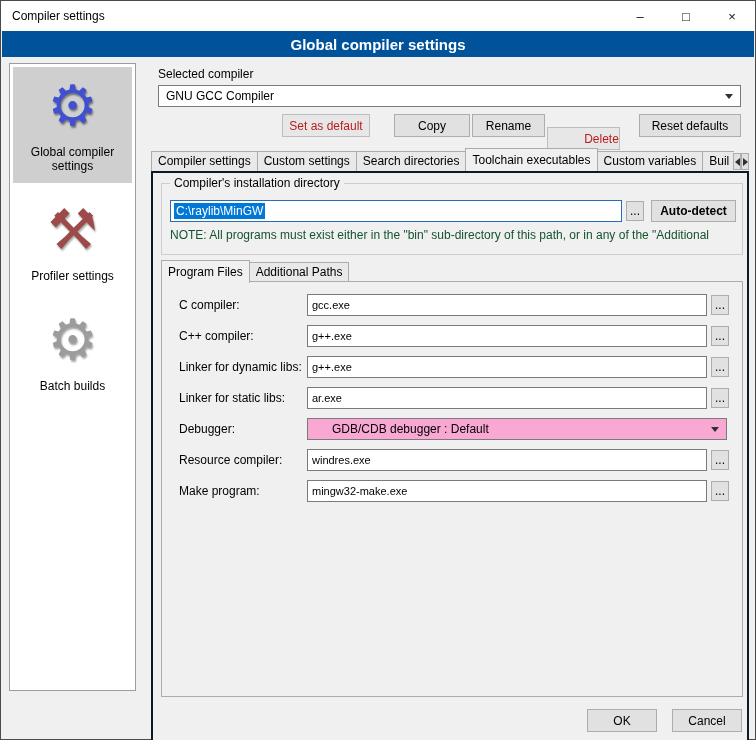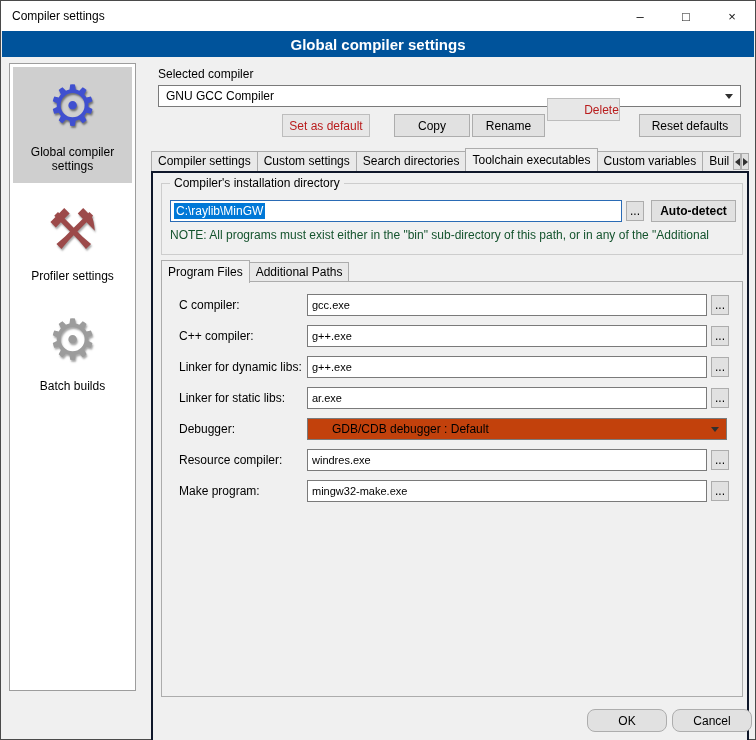--- a/index.html
+++ b/index.html
@@ -22,21 +22,21 @@
   .side-item.selected { background:#cfcfcf; }
   .side-icon { height:64px; line-height:62px; font-size:56px; display:block; }
   .gear-blue { color:#4050d0; text-shadow:1px 2px 2px rgba(0,0,0,.45); }
   .gear-gray { color:#9c9c9c; text-shadow:1px 2px 2px rgba(0,0,0,.35); }
   .prof-icon { color:#9c4a4a; text-shadow:1px 2px 2px rgba(0,0,0,.35); }
   .side-label { margin-top:6px; line-height:14px; }
 
   
   .lbl { position:absolute; }
   .combo { background:#fff; border:1px solid #7a7a7a; display:flex; align-items:center; padding:0 7px; cursor:default; }
-  .combo.gray { background:#c2410c;padding-left:24px; }
+  .combo.gray { background:#f9a8d4;padding-left:24px; }
   .combo .txt { white-space:nowrap; overflow:hidden; }
   .arr-down { margin-left:auto; width:0; height:0; border-left:4px solid transparent; border-right:4px solid transparent; border-top:5px solid #303030; }
   .arr-left { width:0; height:0; border-top:4px solid transparent; border-bottom:4px solid transparent; border-right:5px solid #303030; }
   .arr-right { width:0; height:0; border-top:4px solid transparent; border-bottom:4px solid transparent; border-left:5px solid #303030; }
   button.btn { position:absolute; appearance:none; font-family:inherit; font-size:12px; background:#e1e1e1; border:1px solid #adadad; cursor:default; }
   button.btn.disabled { background:#e7e7e7; border-color:#bdbdbd; color:#b91c1c; }
   input.tinput { position:absolute; font-family:inherit; font-size:11px; background:#fff; border:1px solid #7a7a7a; padding:0 4px; height:22px; }
 
   
   .sel-combo { position:absolute; left:157px; top:84px; width:583px; height:22px; }
@@ -62,21 +62,21 @@
   
   .subtabstrip { position:absolute; left:8px; top:88px; height:21px; display:flex; align-items:center; }
   .subpanel { position:absolute; left:8px; top:108px; width:582px; height:416px; border:1px solid #acacac; background:#f0f0f0; }
   .frow { position:absolute; left:0; right:0; height:22px; }
   .frow .flabel { position:absolute; left:17px; top:0; line-height:22px; }
   .frow input.tinput { left:145px; top:0; width:400px; }
   .frow .fbrowse { left:549px; top:1px; width:18px; height:20px; }
   .frow .fcombo { position:absolute; left:145px; top:0; width:420px; height:22px; }
 
   
-  .footer-btn { top:708px; width:80px; height:23px;border-radius:8px; }
+  .footer-btn { top:708px; width:70px; height:23px; }
 </style>
 </head>
 <body>
 
 <div class="window">
 
   <div class="titlebar">
     <span class="title">Compiler settings</span>
     <div class="win-controls">
       <div class="win-btn">
@@ -112,21 +112,21 @@
 
   <span class="lbl" style="left:157px; top:66px;">Selected compiler</span>
   <div class="combo sel-combo">
     <span class="txt">GNU GCC Compiler</span>
     <span class="arr-down"></span>
   </div>
 
   <button class="btn disabled" style="left:281px; top:113px; width:88px; height:23px;">Set as default</button>
   <button class="btn" style="left:393px; top:113px; width:76px; height:23px;">Copy</button>
   <button class="btn" style="left:471px; top:113px; width:73px; height:23px;">Rename</button>
-  <button class="btn disabled" style="left:546px; top:97px; width:73px; height:23px;padding-left:36px;">Delete</button>
+  <button class="btn disabled" style="left:546px; top:126px; width:73px; height:23px;padding-left:36px;">Delete</button>
   <button class="btn" style="left:638px; top:113px; width:102px; height:23px;">Reset defaults</button>
 
   <div class="tabstrip">
     <div class="tab">Compiler settings</div>
     <div class="tab">Custom settings</div>
     <div class="tab">Search directories</div>
     <div class="tab active">Toolchain executables</div>
     <div class="tab">Custom variables</div>
     <div class="tab cut">Buil</div>
     <div class="tab-scroll first">

